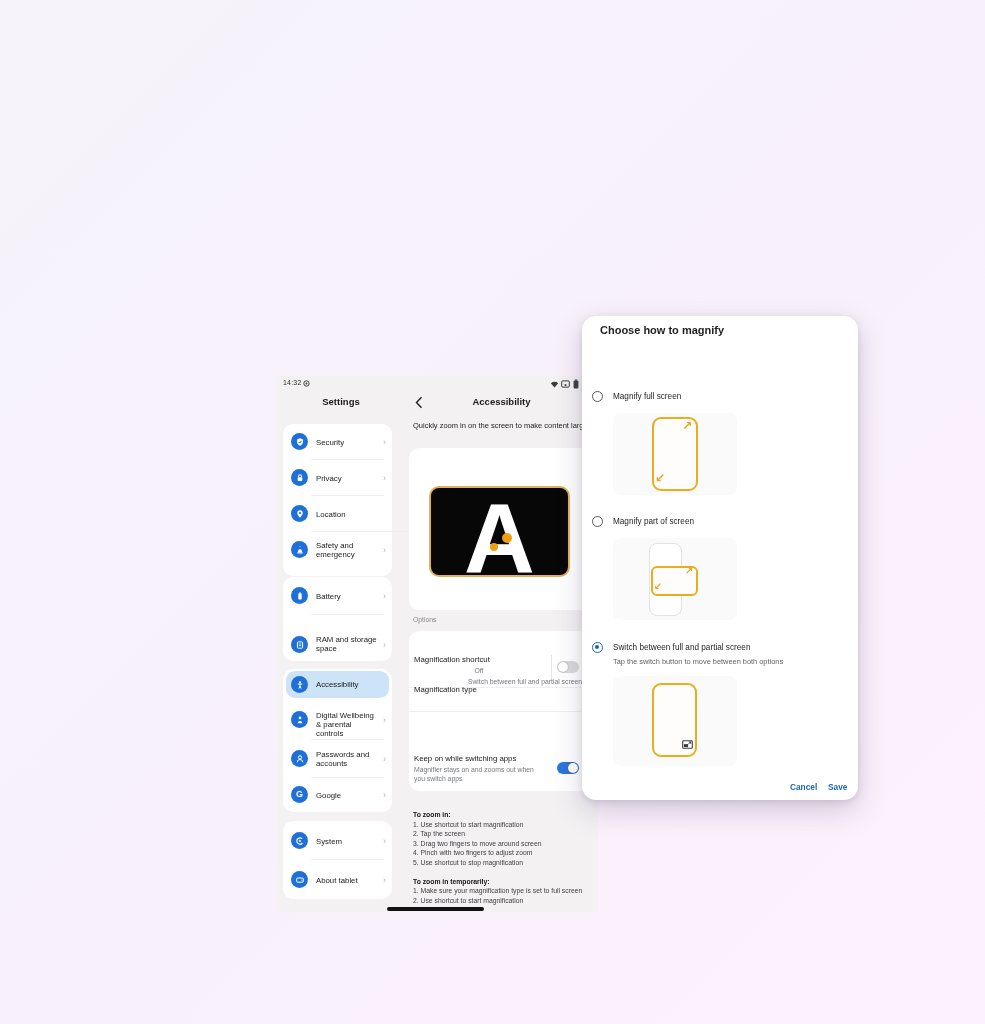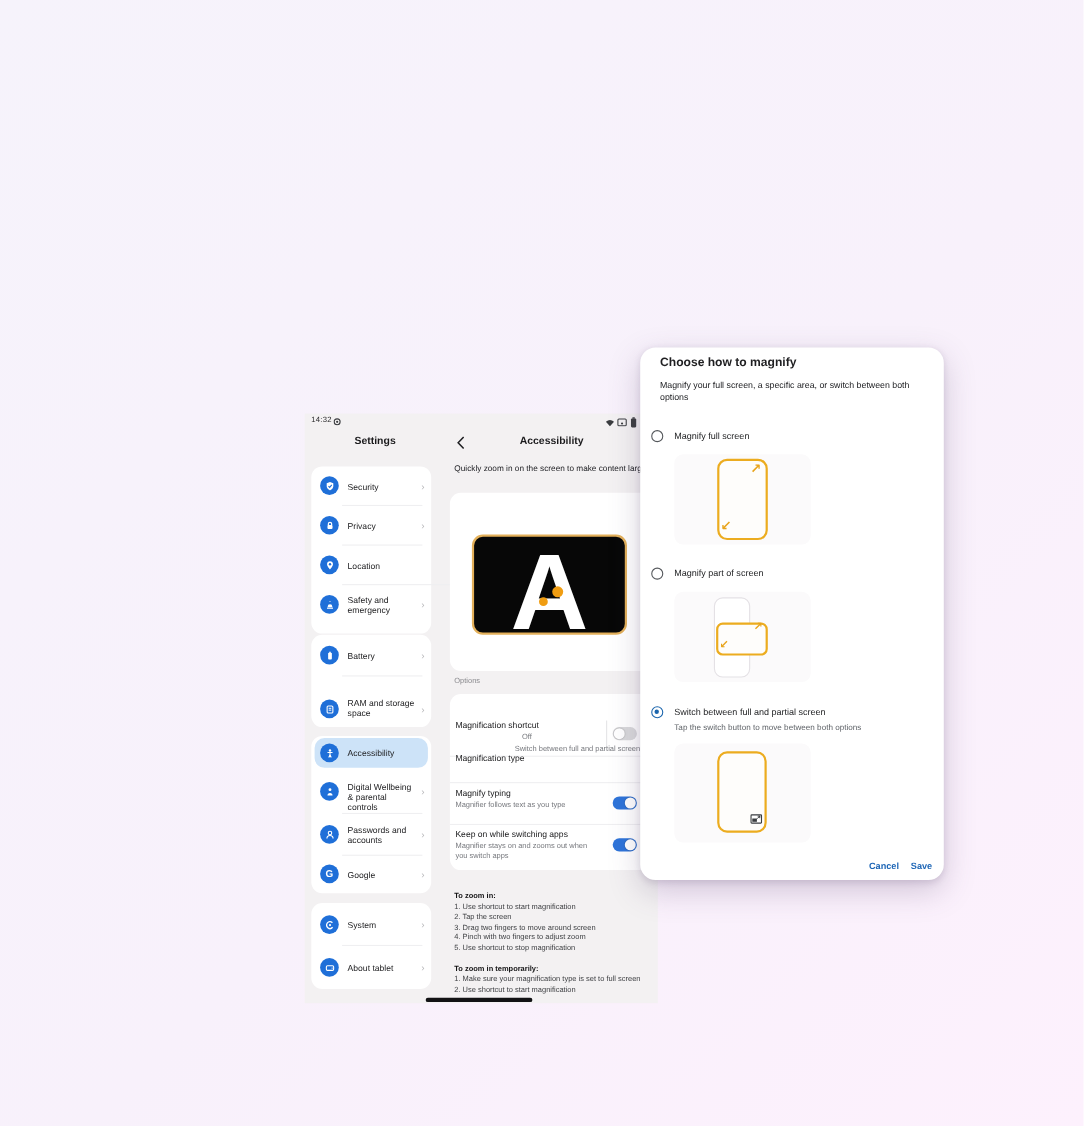--- a/index.html
+++ b/index.html
@@ -244,28 +244,20 @@
           </div>
         <div class="divider" style="left:0;right:0;top:40px;"></div>
       </div>
 
       <div class="abs" style="left:0;top:40px;width:200px;height:40px;">
         <div class="opt-title" style="top:14px;">Magnification type</div>
         <div class="abs" style="left:55px;top:6px;width:118px;font-size:6.8px;line-height:9px;color:#77797e;text-align:right;">Switch between full and partial screen</div>
         <div class="divider" style="left:0;right:0;top:40px;"></div>
       </div>
 
-      <div class="abs" style="left:0;top:80px;width:200px;height:38px;">
-        <div class="opt-title" style="top:6px;">Magnify typing</div>
-        <div class="opt-sub" style="top:18px;">Magnifier follows text as you type</div>
-        <div class="toggle on" style="left:148px;top:13px;">
-            <div class="knob"></div>
-          </div>
-        <div class="divider" style="left:0;right:0;top:38px;"></div>
-      </div>
 
       <div class="abs" style="left:0;top:118px;width:200px;height:42px;">
         <div class="opt-title" style="top:5px;">Keep on while switching apps</div>
         <div class="opt-sub" style="top:17px;">Magnifier stays on and zooms out when you switch apps</div>
         <div class="toggle on" style="left:148px;top:13px;">
             <div class="knob"></div>
           </div>
       </div>
     </div>
 
@@ -281,21 +273,20 @@
       <div>1. Make sure your magnification type is set to full screen</div>
       <div>2. Use shortcut to start magnification</div>
     </div>
 
     <div class="abs" style="left:110px;top:531px;width:97px;height:3.5px;background:#121214;border-radius:2px;"></div>
   </div>
 </div>
 
 <div id="dialog" class="abs">
   <div class="abs dlg-title">Choose how to magnify</div>
-  <div class="abs dlg-desc">Magnify your full screen, a specific area, or switch between both options</div>
 
   <span class="radio" style="left:10px;top:75px;"></span>
   <span class="r-label" style="top:76px;">Magnify full screen</span>
   <div class="illus" style="top:97px;height:82px;">
     <div class="amber" style="left:39px;top:4px;width:46px;height:74px;"></div>
     <span class="arr" style="left:69px;top:6px;font-size:12px;">↗</span>
     <span class="arr" style="left:42px;top:58px;font-size:12px;">↙</span>
   </div>
 
   <span class="radio" style="left:10px;top:200px;"></span>

